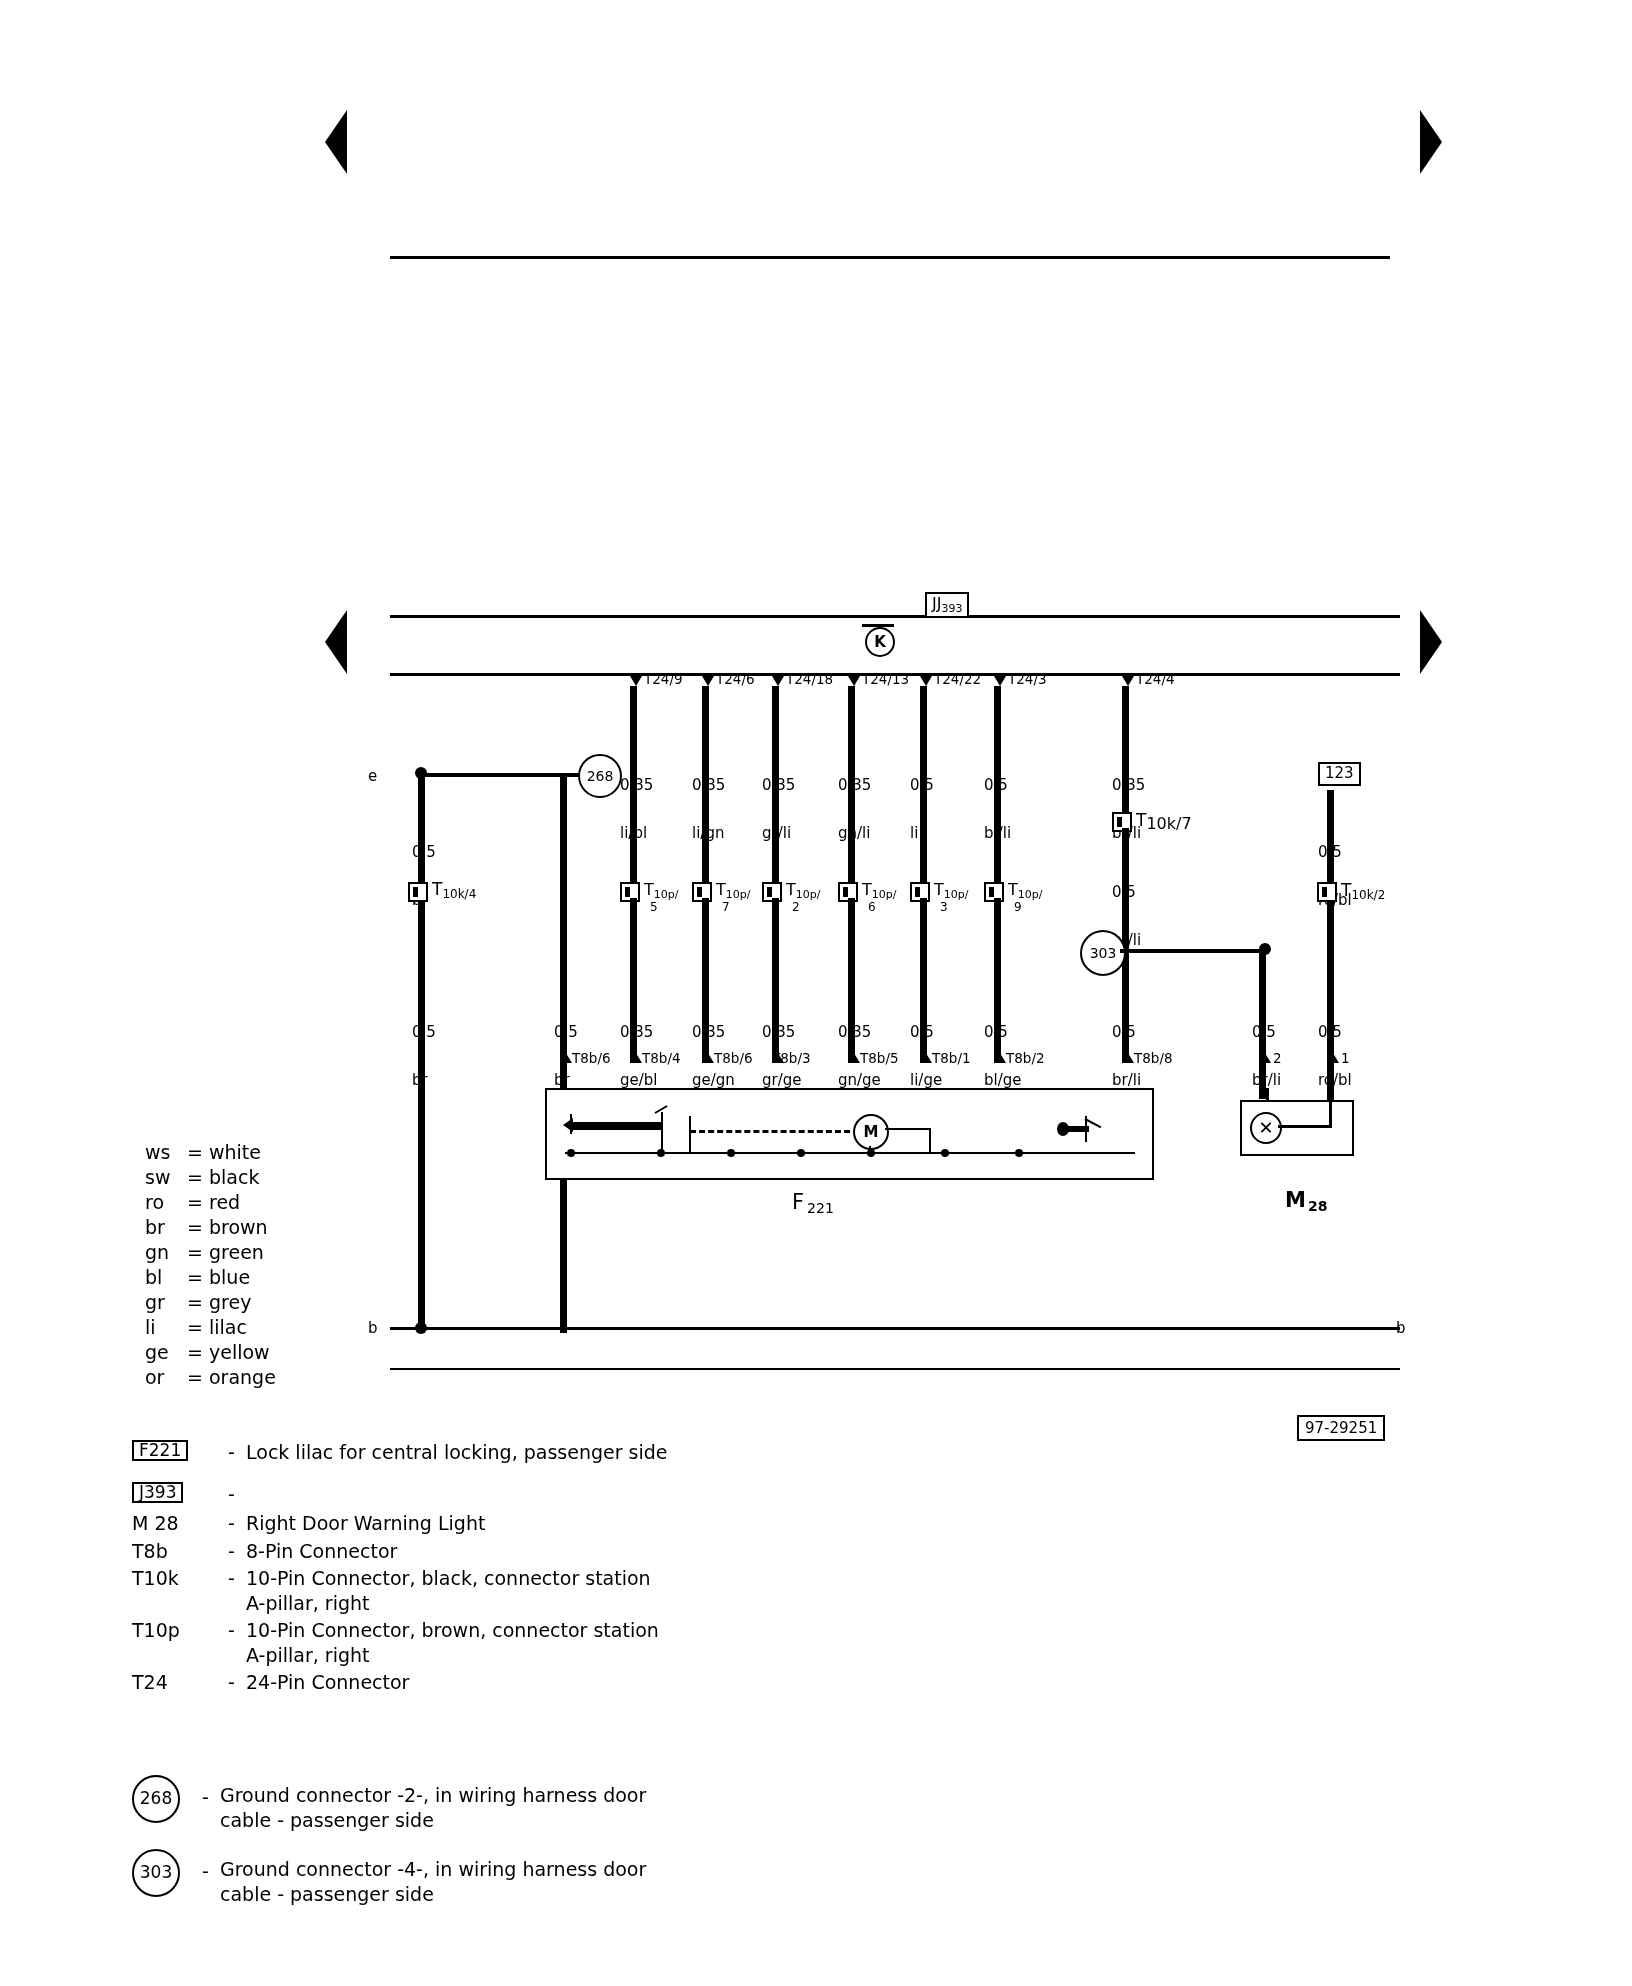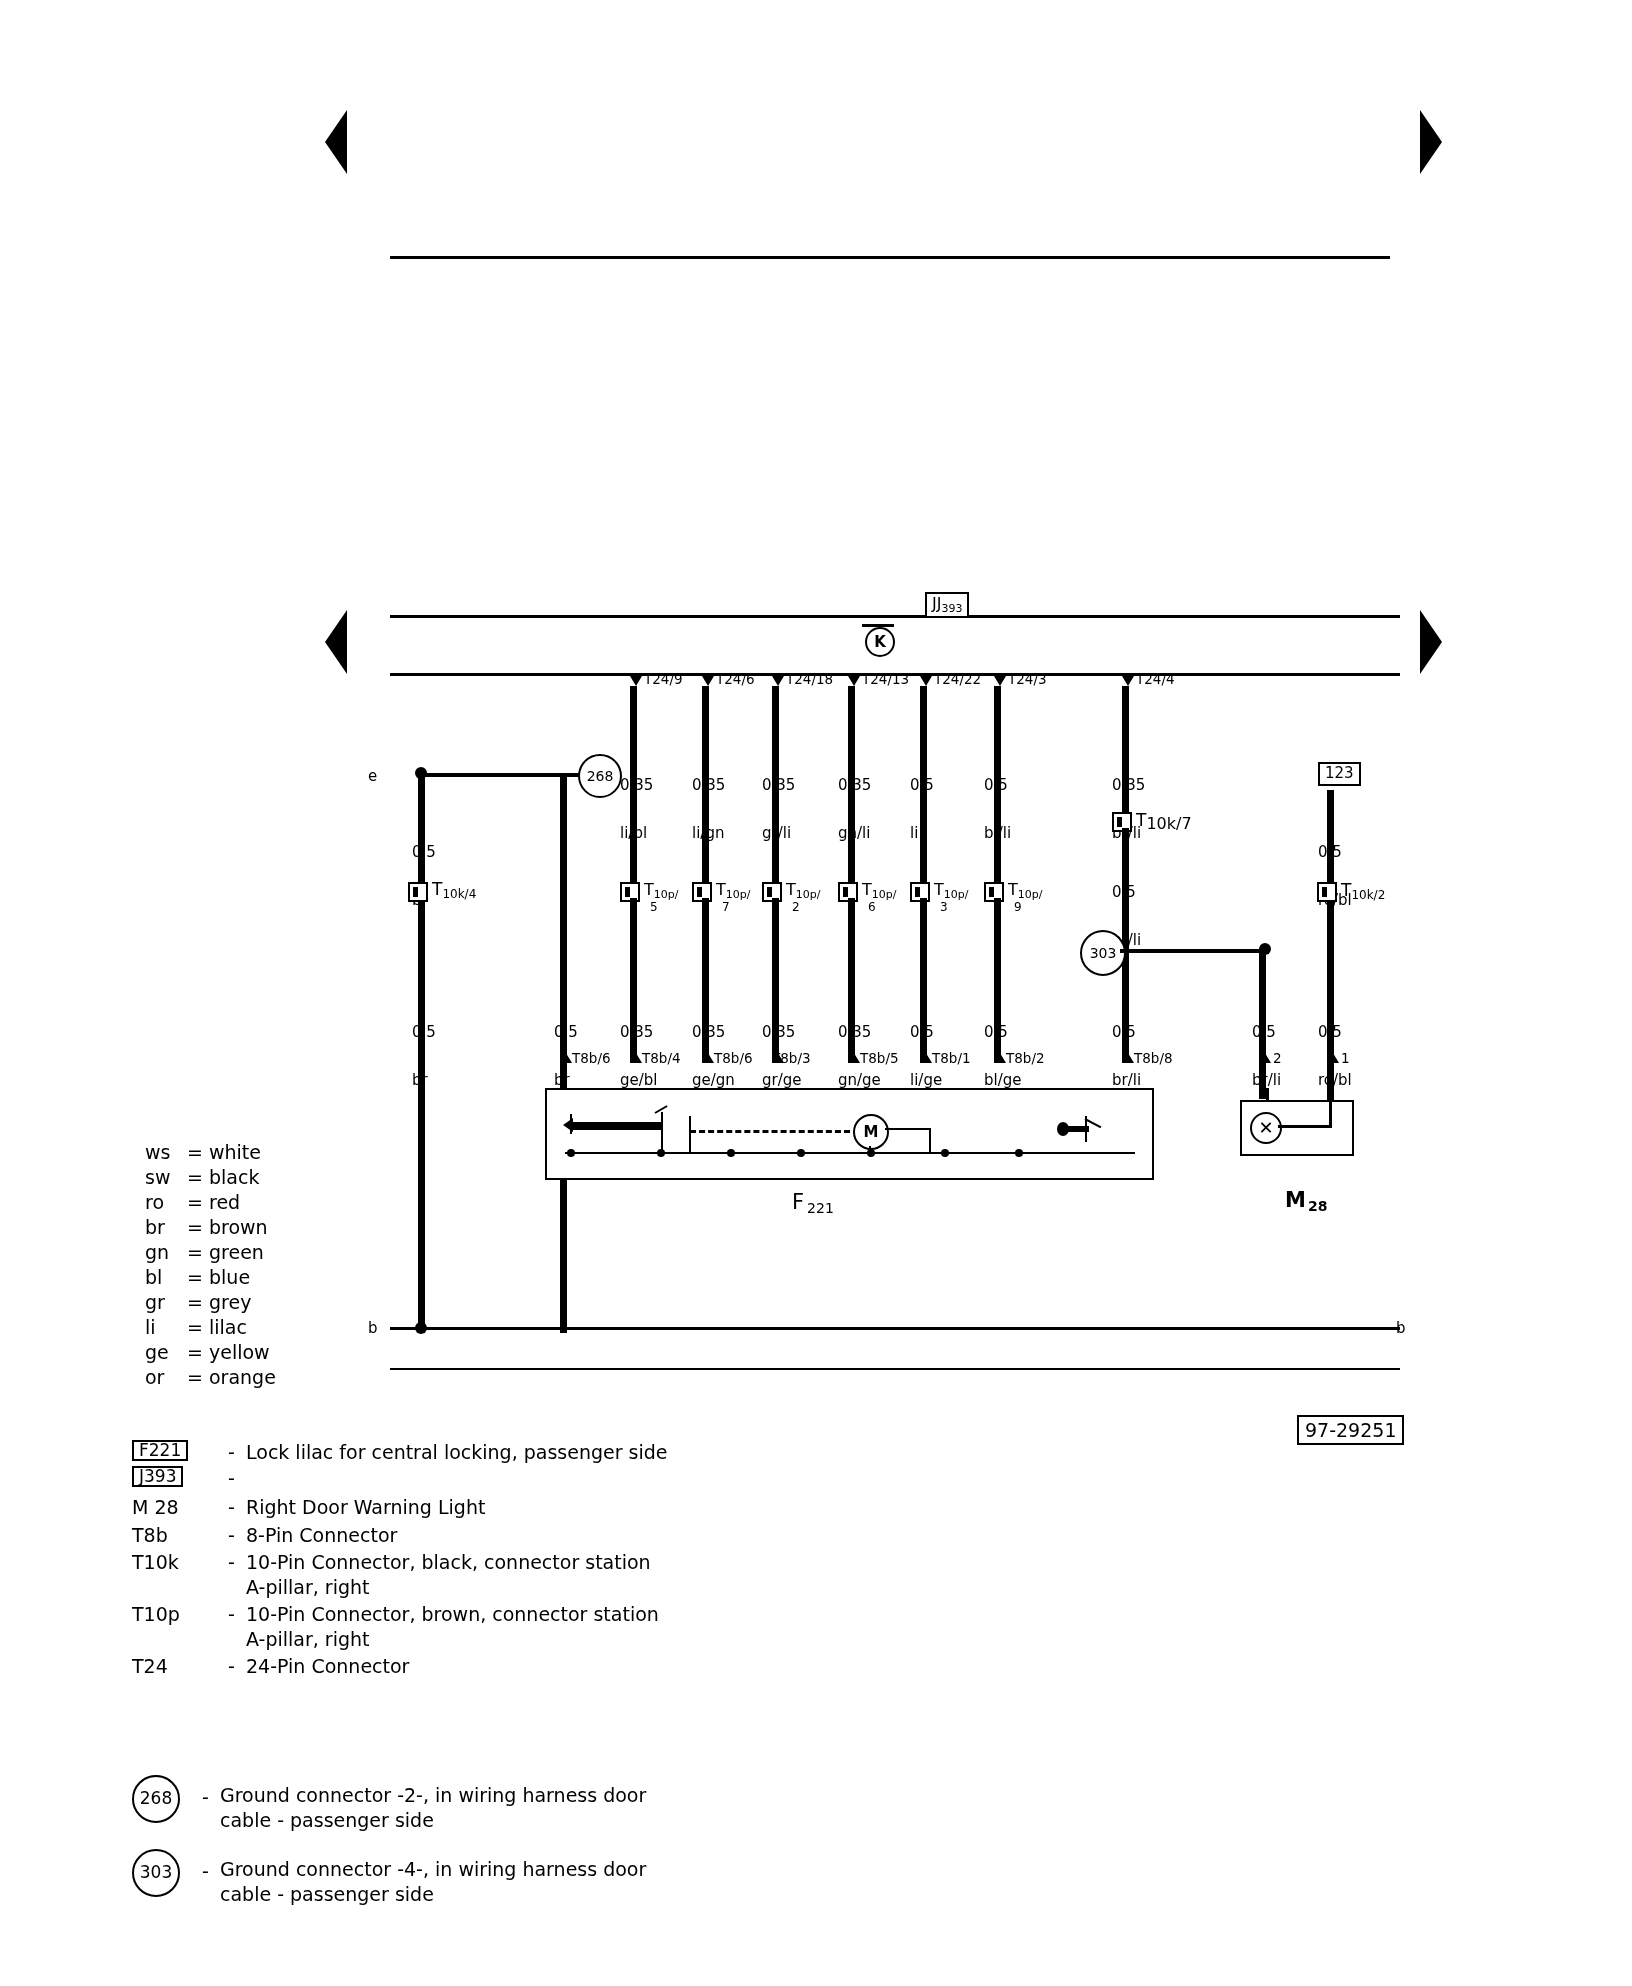--- a/index.html
+++ b/index.html
@@ -128,21 +128,21 @@
     flex: 0 0 96px;
     text-align: left;
     font-size: 19px;
   }
   .keycode.boxed { display: flex; align-items: flex-start; }
   .keydash { width: 18px; flex: 0 0 18px; }
   .keytext { font-size: 19px; line-height: 25px; }
 
   .footcode {
     border: 2px solid #000;
-    font-size: 19px;
+    font-size: 15px;
     padding: 2px 6px;
     background: #fff;
     display: inline-block;
   }
 </style>
 </head>
 <body>
 
 <div class="sheet">
 
@@ -515,21 +515,21 @@
     </div>
     <div class="legend" style="display:flex;">
       <span style="width:42px;">or</span>
       <span style="width:22px;">=</span>
       <span>orange</span>
     </div>
   </div>
 
   <div class="abs keylist" style="left:132px; top:1440px; width:800px;">
 
-    <div class="keyrow" style="margin-bottom:0;">
+    <div class="keyrow" style="margin-bottom:16px;">
       <span class="keycode boxed">
         <span class="boxcode" style="font-size:17px; padding:0px 5px;">F221</span>
       </span>
       <span class="keydash">-</span>
       <span class="keytext">
         <span style="display:block;">Lock lilac for central locking, passenger side</span>
       </span>
     </div>
 
     <div class="keyrow" style="margin-bottom:4px;">

